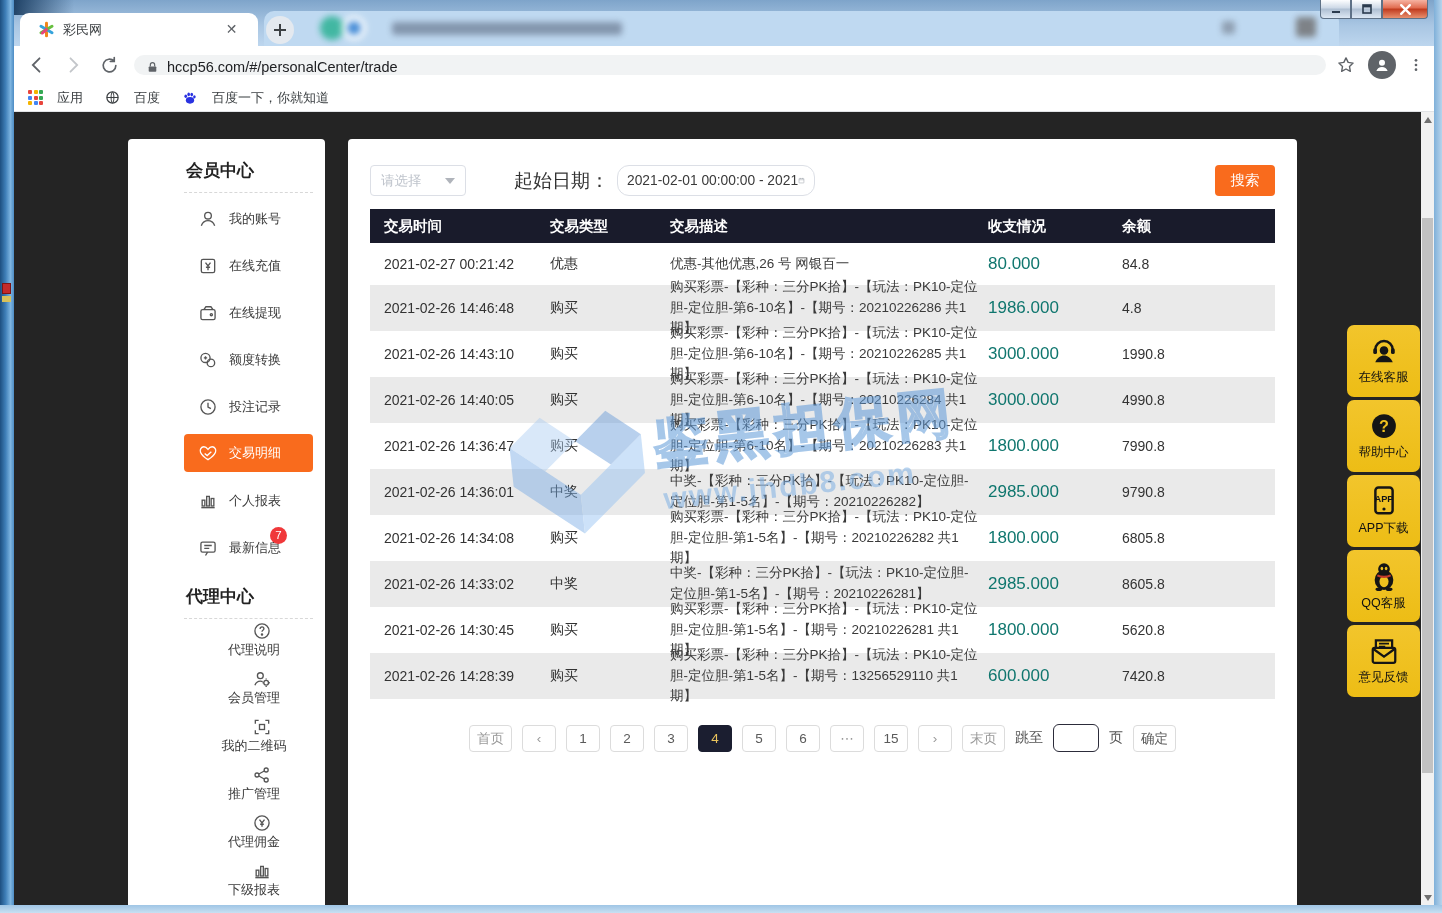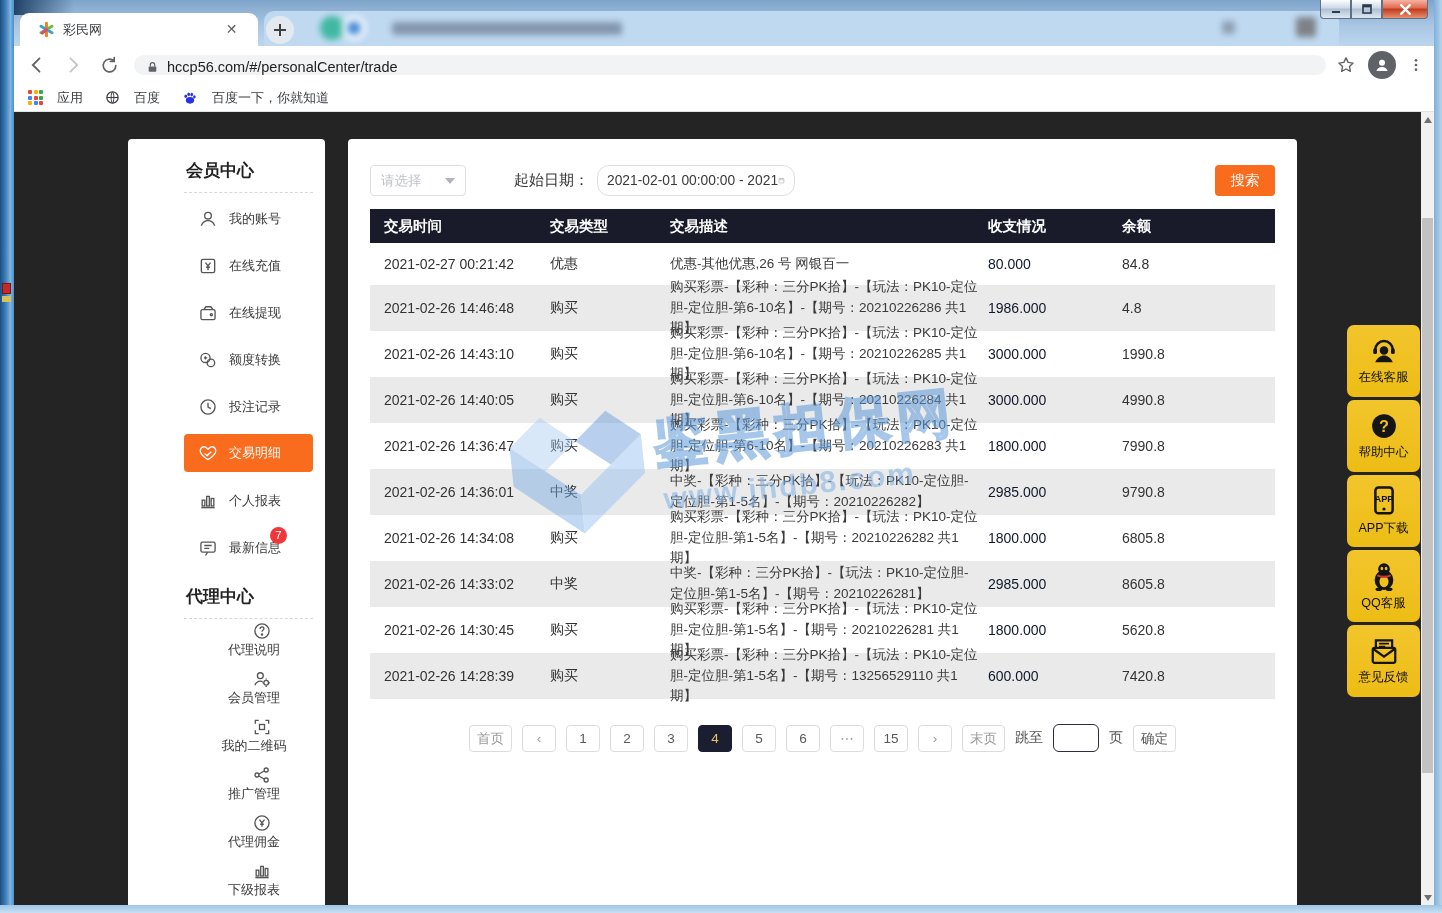--- a/index.html
+++ b/index.html
@@ -91,37 +91,37 @@
 
   
   .main-card { position:absolute; left:334px; top:27px; width:949px; bottom:0; background:#fff;
     border-radius:4px 4px 0 0; padding:26px 22px 0; }
   .filter-row { display:flex; align-items:center; height:31px; margin-bottom:13px; }
   .select-box { width:96px; height:31px; border:1px solid #dcdfe6; border-radius:4px;
     display:flex; align-items:center; justify-content:space-between; padding:0 10px; cursor:pointer; }
   .select-box .ph { font-size:13.5px; color:#bfc4cc; }
   .caret-down { width:0; height:0; border-left:5px solid transparent; border-right:5px solid transparent;
     border-top:6px solid #b0b4bb; }
-  .date-label { font-size:15px; color:#333; margin-left:48px; margin-right:8px; }
+  .date-label { font-size:19px; color:#333; margin-left:48px; margin-right:8px; }
   .date-box { width:198px; height:31px; border:1px solid #dcdfe6; border-radius:12px;
     display:flex; align-items:center; justify-content:flex-end; padding:0 9px; cursor:text; }
   .date-box .dv { font-size:13.8px; color:#3a3a3a; white-space:nowrap; }
   .search-btn { margin-left:auto; width:60px; height:31px; background:#f96b1d; color:#fff;
     border:none; border-radius:4px; font-size:14.5px; cursor:pointer; font-family:inherit; }
 
   .table { width:905px; }
   .thead { display:flex; background:#191b2b; color:#fff; height:34px; align-items:center; }
   .trow { display:flex; align-items:center; }
   .trow.h1 { height:42px; }
   .trow.h2 { height:46px; }
   .trow.alt { background:#eaeaea; }
   .col-time { width:180px; padding-left:14px; font-size:14px; color:#333; }
   .col-type { width:120px; font-size:14px; color:#333; }
   .col-desc { width:318px; font-size:13.5px; color:#3a3a3a; line-height:1.55; padding-right:6px; }
-  .col-amt  { width:134px; font-size:14px; color:#0f172a; }
+  .col-amt  { width:134px; font-size:17px; color:#0f766e; }
   .col-bal  { flex:1; font-size:14px; color:#333; }
   .thead > div { font-size:14.5px; color:#fff; font-weight:bold; line-height:normal; }
 
   .pagination { display:flex; align-items:center; justify-content:center; gap:10px; margin-top:25px; }
   .pg-btn { min-width:34px; height:27px; padding:0 7px; border:1px solid #dcdcdc; border-radius:4px;
     background:#fff; color:#5a5a5a; font-size:13.5px; line-height:25px; text-align:center; cursor:pointer; }
   .pg-btn.muted { color:#9a9a9a; }
   .pg-btn.active { background:#1b1e30; border-color:#1b1e30; color:#e9c35c; }
   .pg-label { font-size:14px; color:#555; }
   .jump-input { width:46px; height:28px; border:1.5px solid #2c2c3a; border-radius:6px;

